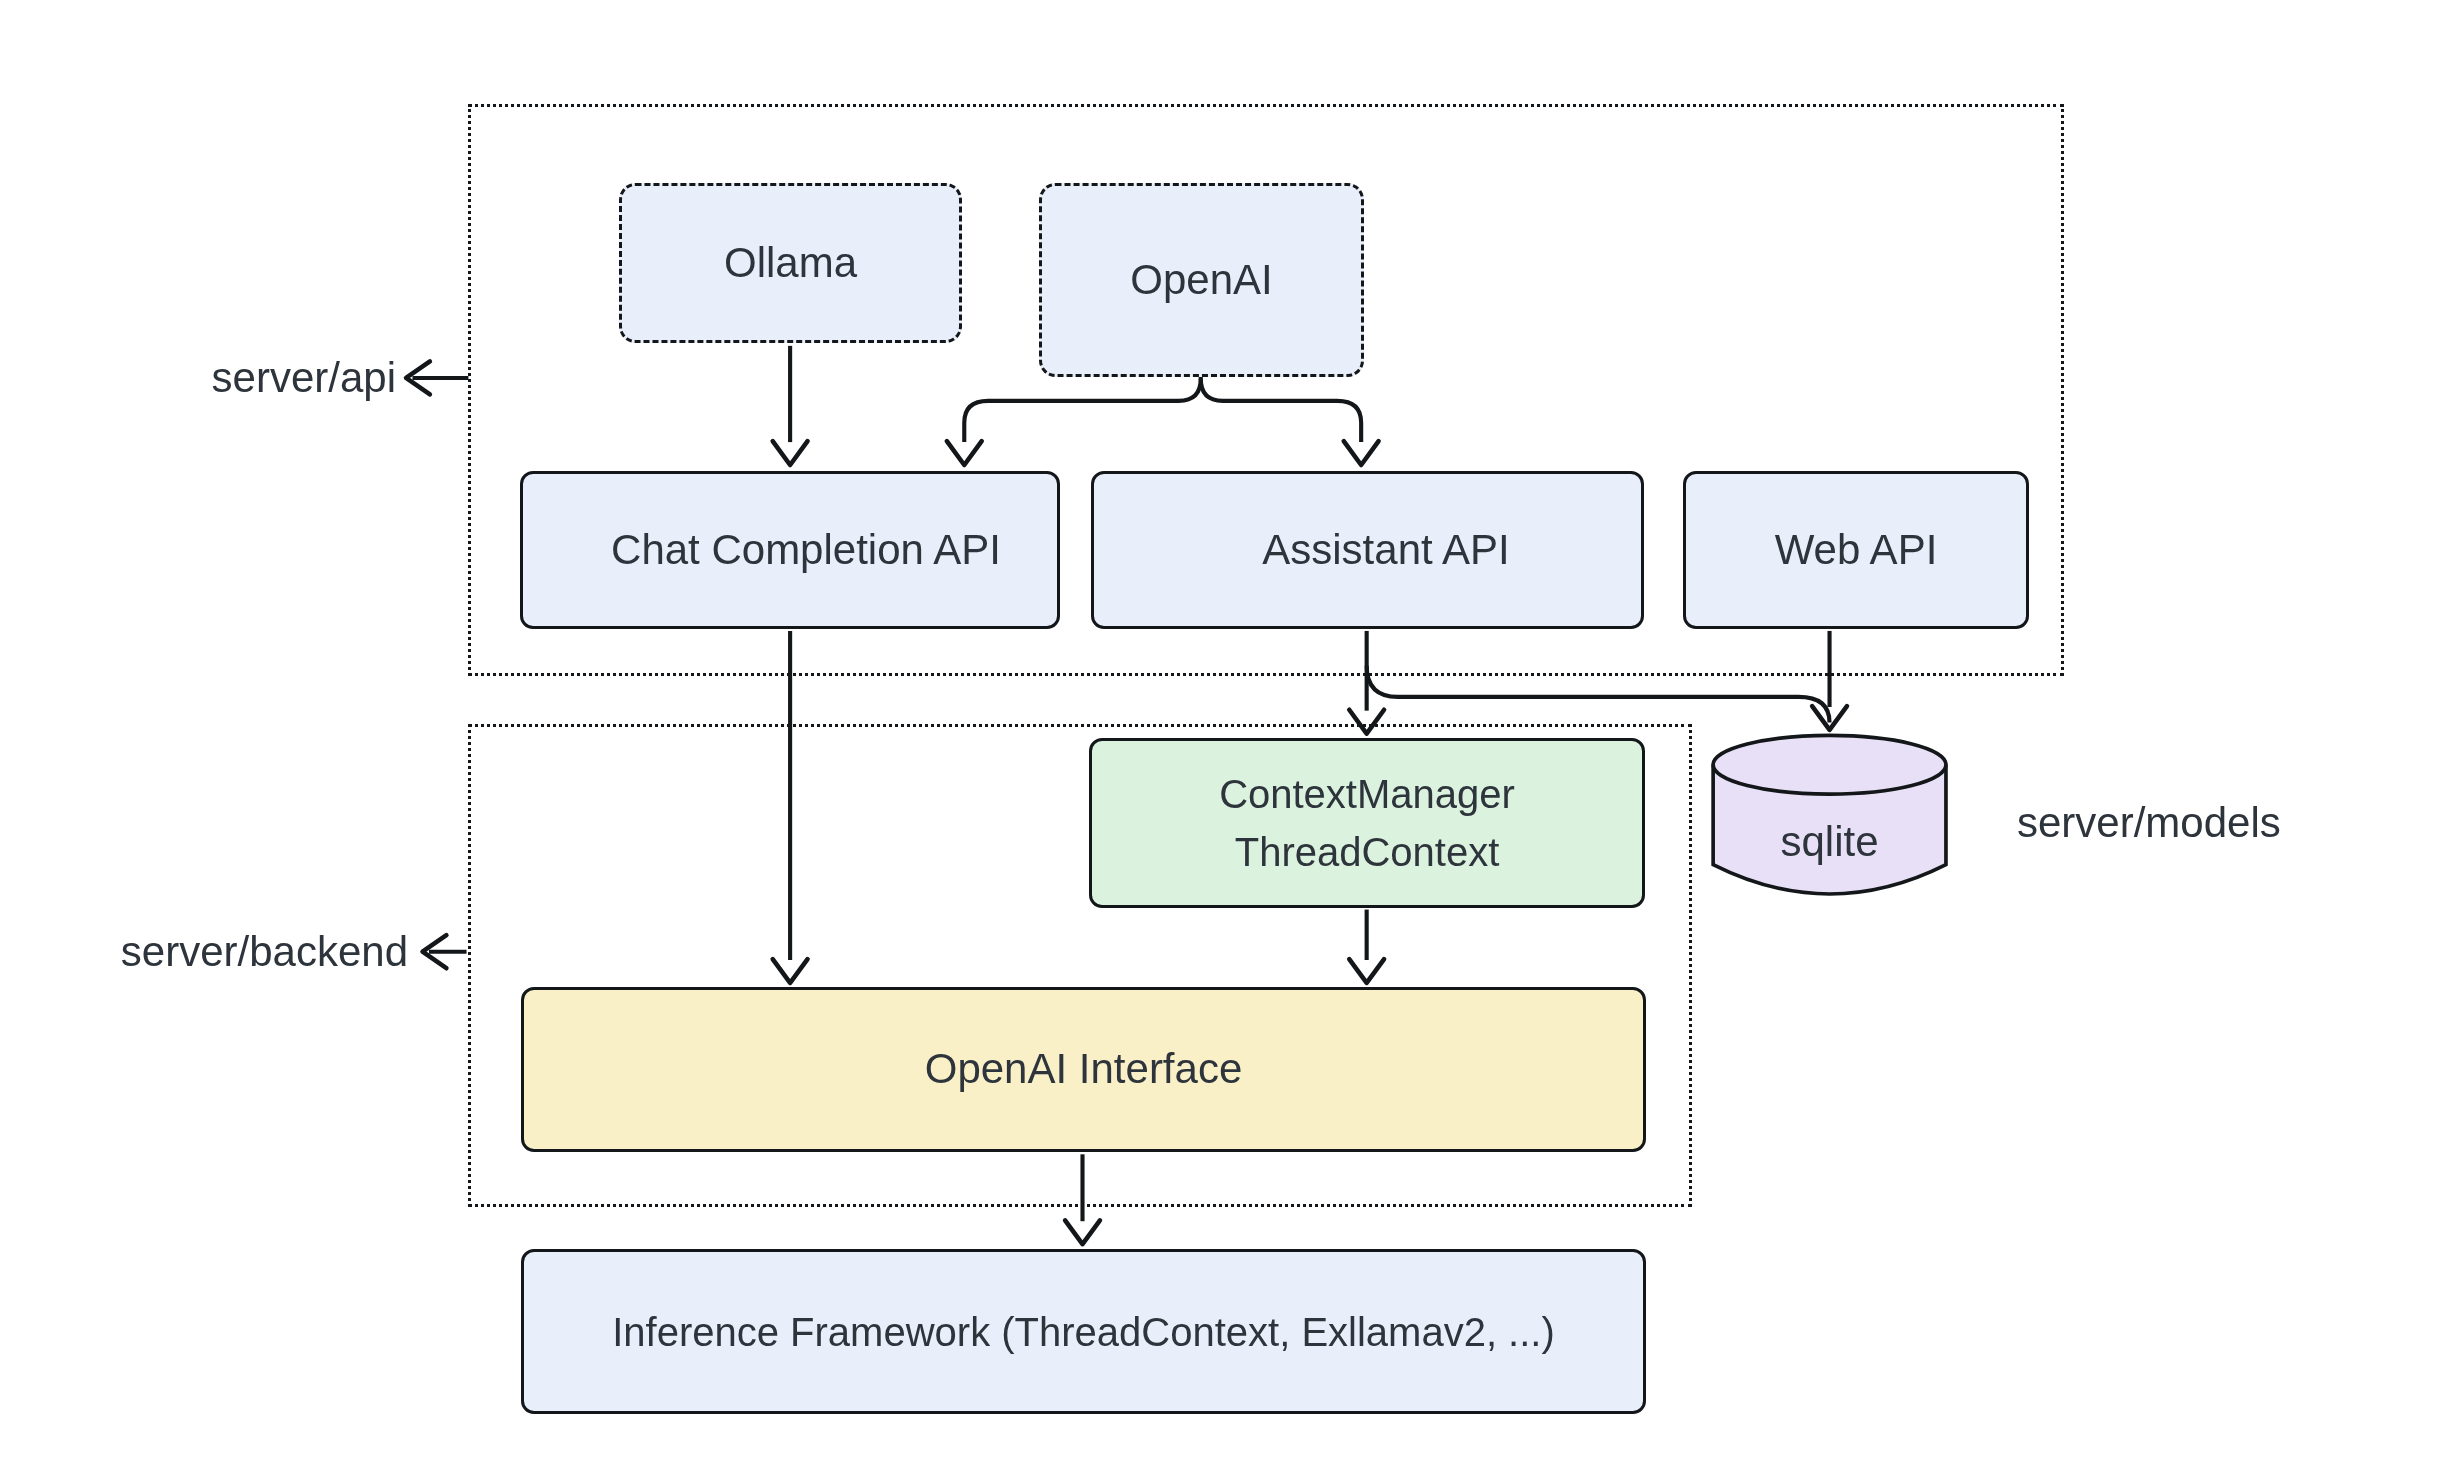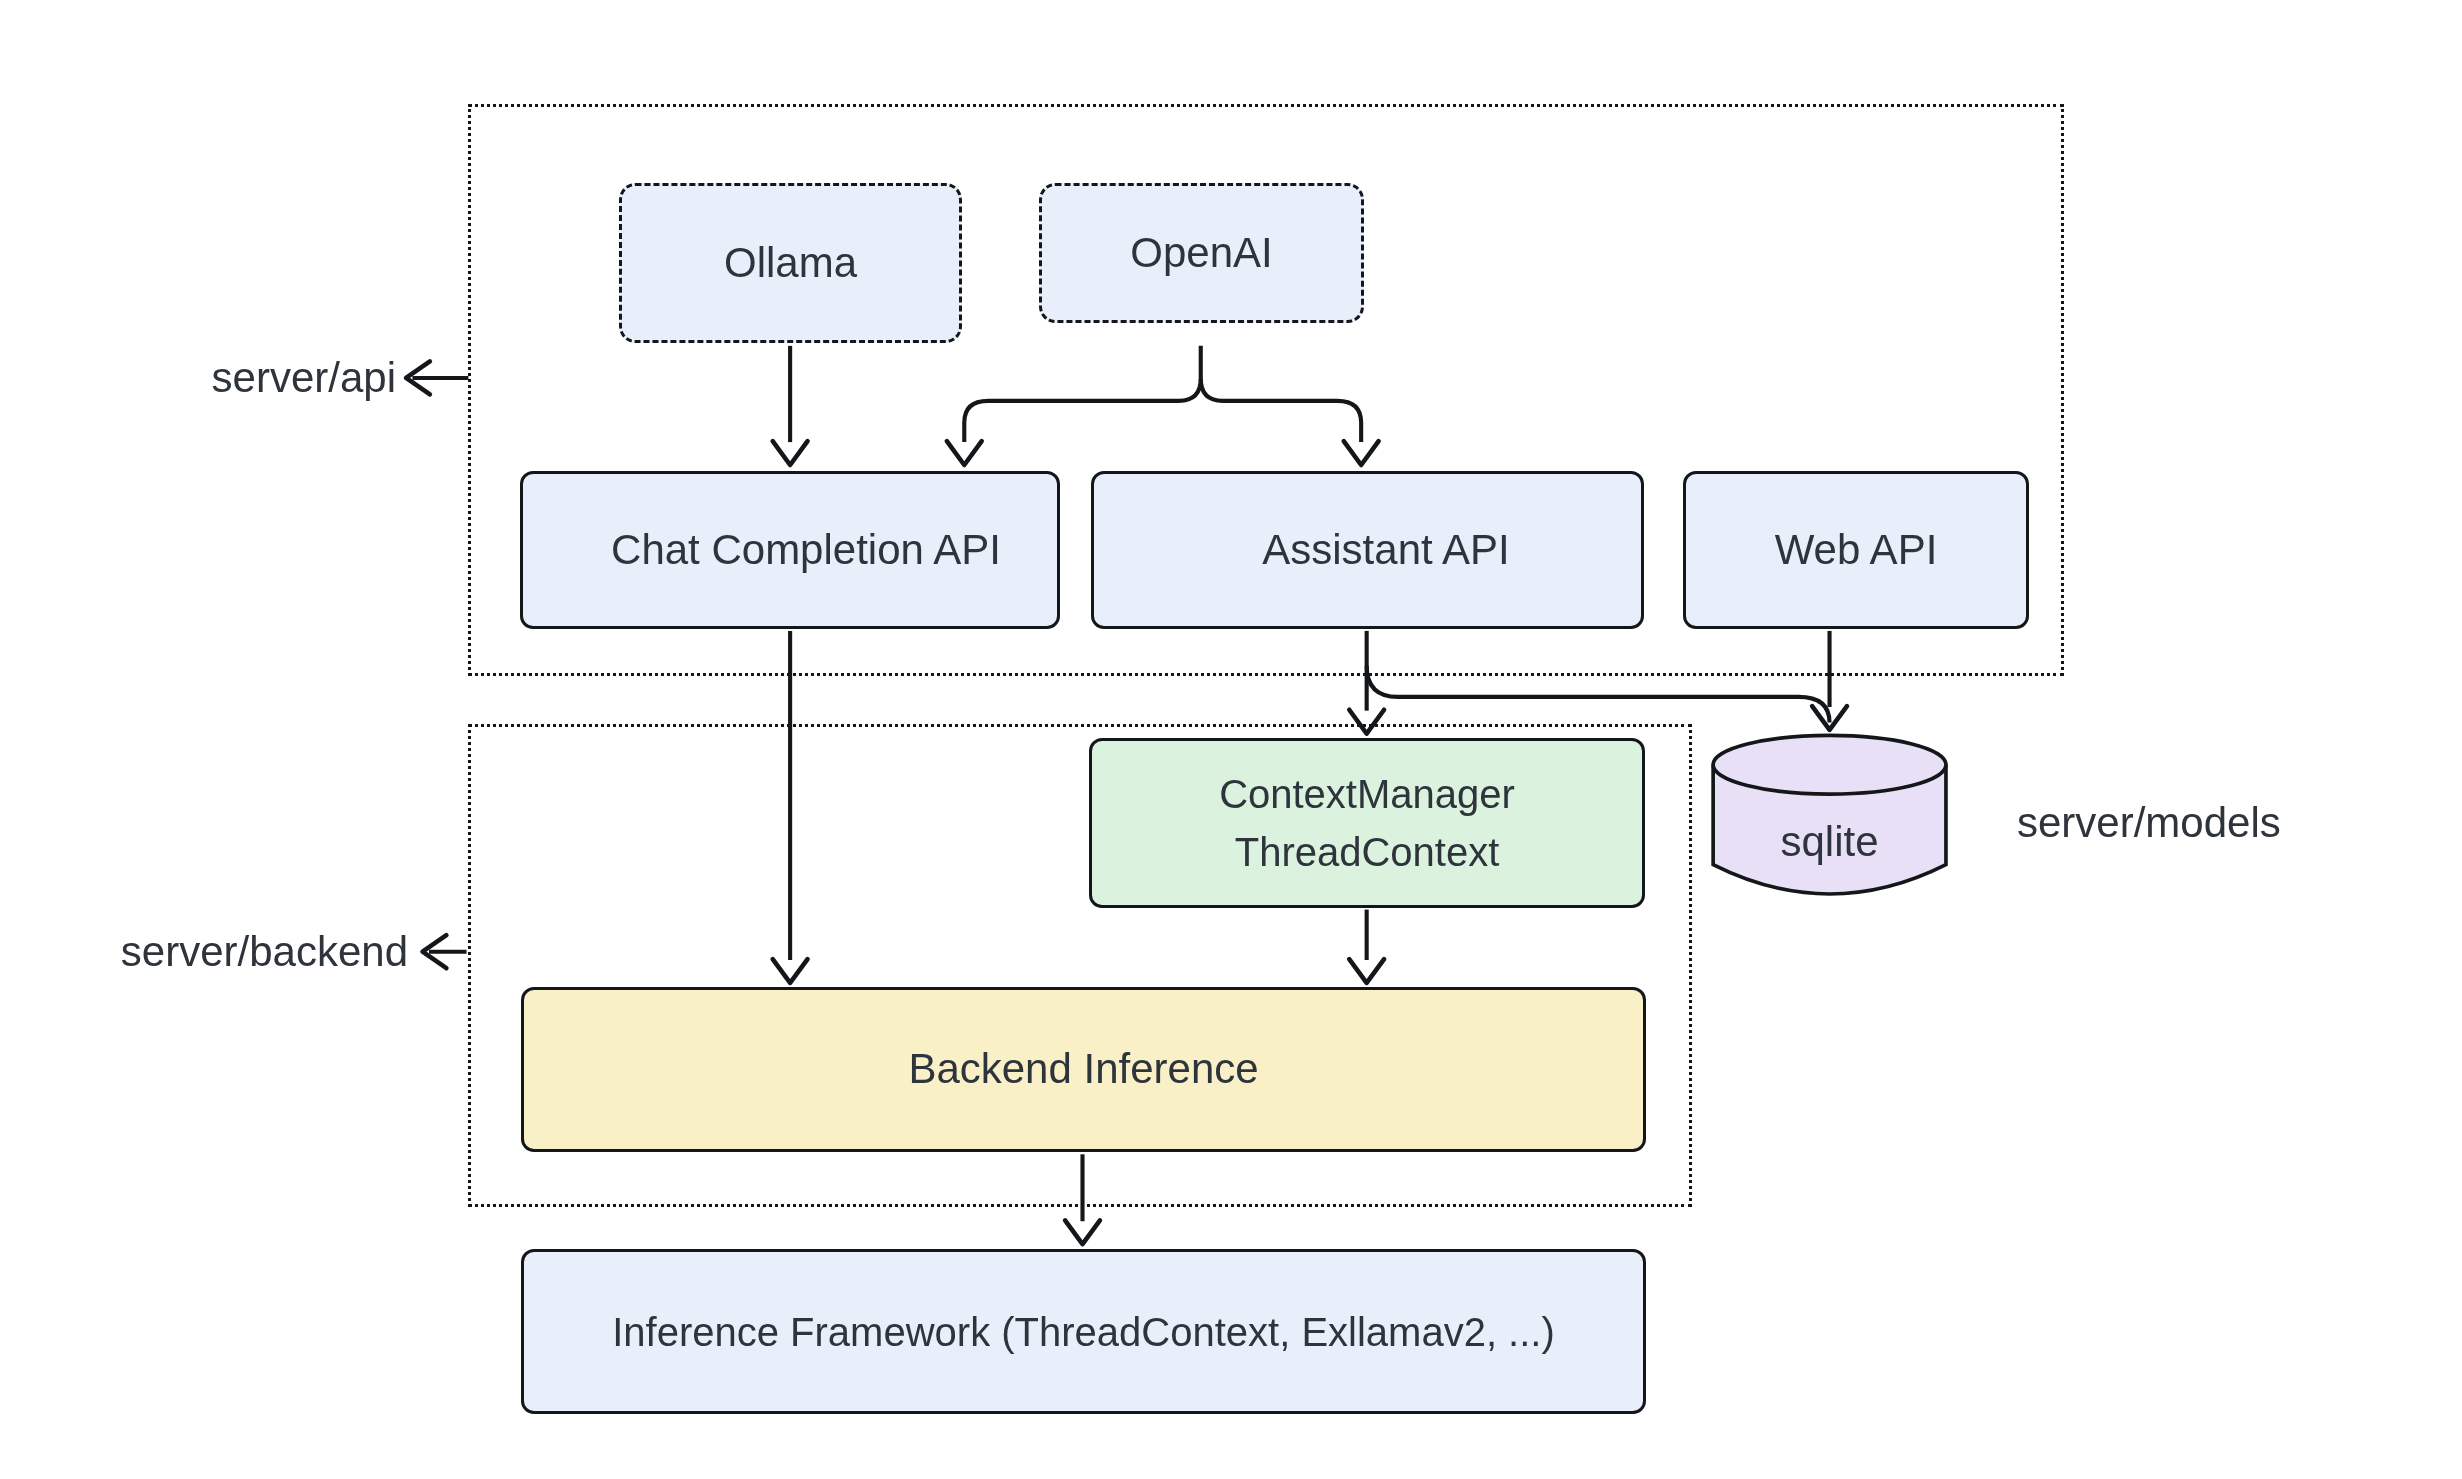--- a/index.html
+++ b/index.html
@@ -12,21 +12,21 @@
   #group-backend{left:468px;top:724px;width:1218px;height:477px;}
 
   .node{
     position:absolute;display:flex;align-items:center;justify-content:center;
     text-align:center;font-size:42px;line-height:1.3;color:#2e343b;
     border:3.7px solid #14171a;border-radius:13px;box-sizing:border-box;
     background:#e9effa;
   }
   .node.dashed{border:3.7px dashed #14171a;border-radius:16.5px;}
   #node-ollama{left:619px;top:183px;width:343px;height:160px;}
-  #node-openai{left:1039px;top:183px;width:325px;height:140px;}
+  #node-openai{left:1039px;top:183px;width:325px;height:194px;}
   #node-chat{left:520px;top:471px;width:540px;height:158px;padding-left:32px;}
   #node-assistant{left:1091px;top:471px;width:553px;height:158px;padding-left:37px;}
   #node-web{left:1683px;top:471px;width:346px;height:158px;}
   #node-context{left:1089px;top:738px;width:556px;height:170px;background:#dbf2de;border-radius:13px;flex-direction:column;font-size:40px;line-height:1.45;}
   #node-backend-interface{left:521px;top:987px;width:1125px;height:165px;background:#faf0c8;}
   #node-inference{left:521px;top:1249px;width:1125px;height:165px;font-size:40px;}
 
   .side-label{position:absolute;font-size:42px;color:#2e343b;white-space:nowrap;}
   #label-server-api{left:165px;top:354px;width:231px;text-align:right;}
   #label-server-backend{left:83px;top:928px;width:325px;text-align:right;}
@@ -122,21 +122,21 @@
     <span>Assistant API</span>
   </div>
   <div class="node" id="node-web">
     <span>Web API</span>
   </div>
   <div class="node" id="node-context">
     <span>ContextManager</span>
     <span>ThreadContext</span>
   </div>
   <div class="node" id="node-backend-interface">
-    <span>Backend Inference</span>
+    <span>OpenAI Interface</span>
   </div>
   <div class="node" id="node-inference">
     <span>Inference Framework (ThreadContext, Exllamav2, ...)</span>
   </div>
 
   <div id="sqlite-label">sqlite</div>
 
   <div class="side-label" id="label-server-api">server/api</div>
   <div class="side-label" id="label-server-backend">server/backend</div>
   <div class="side-label" id="label-server-models">server/models</div>

